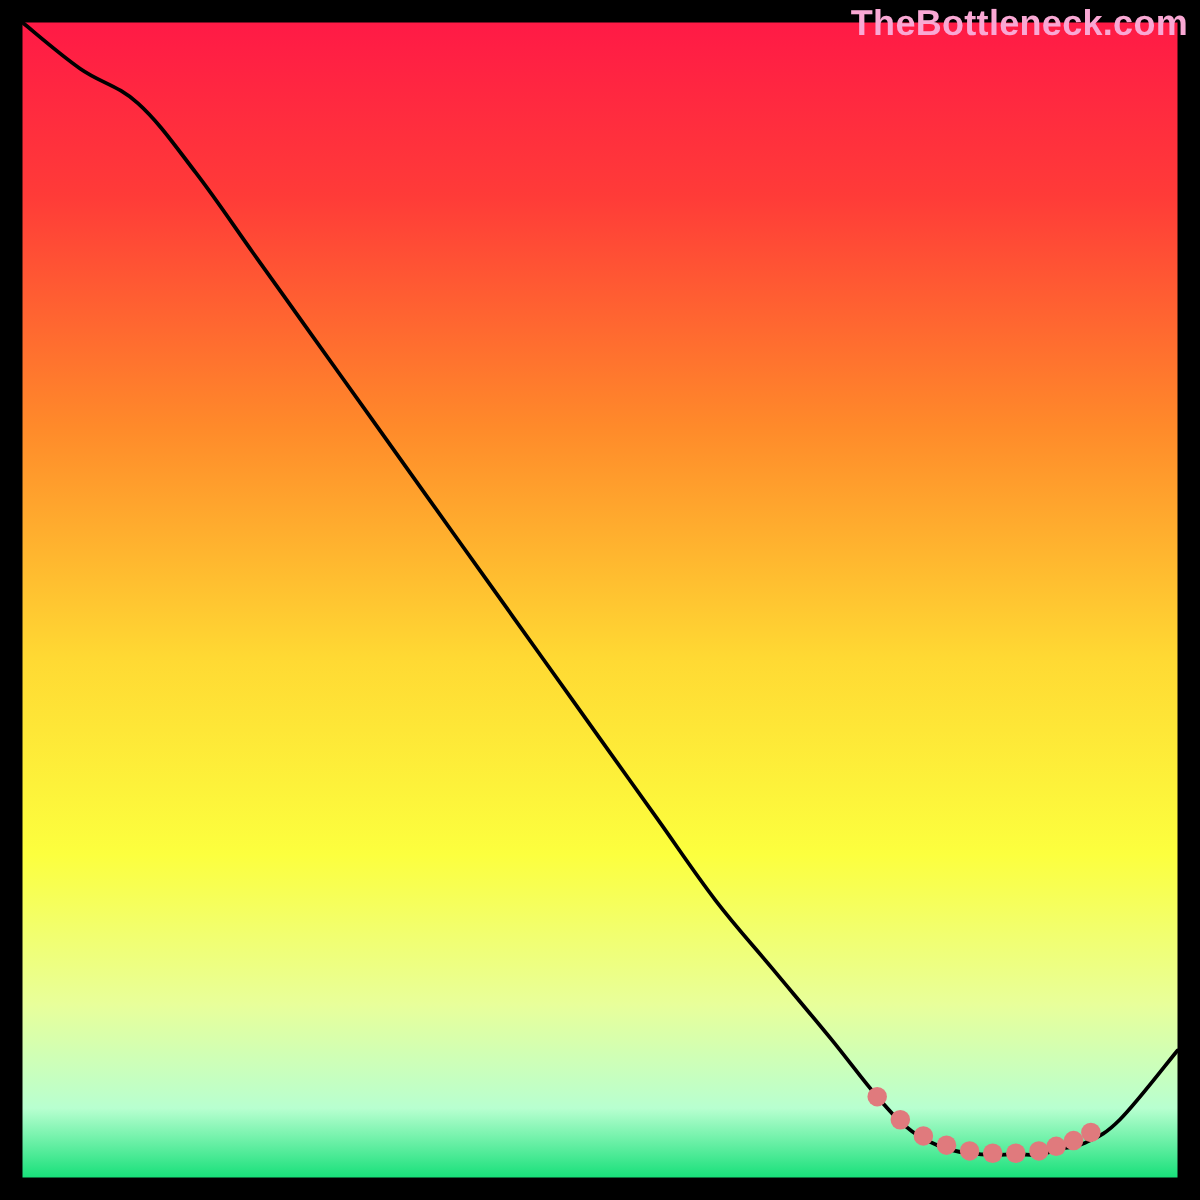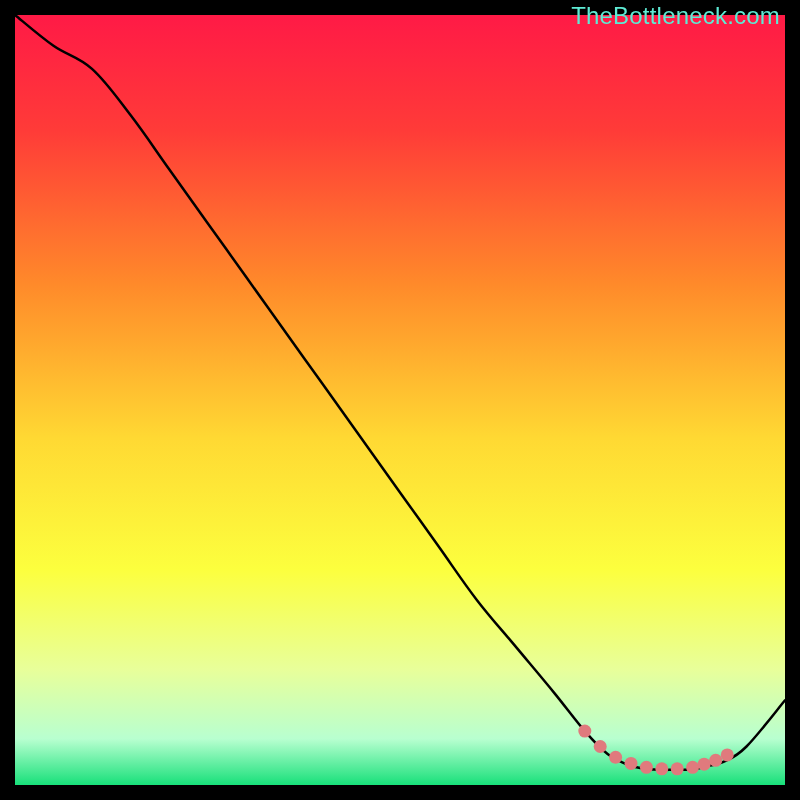--- a/index.html
+++ b/index.html
@@ -14,25 +14,25 @@
     position: relative;
     width: 800px;
     height: 800px;
   }
   svg {
     display: block;
   }
   .watermark {
     position: absolute;
     top: 2px;
-    right: 20px;
+    right: 8px;
     font-family: Arial, Helvetica, sans-serif;
     font-size: 24px;
-    font-weight: 400;
-    color: #5eead4;
+    font-weight: 700;
+    color: #f9a8d4;
     letter-spacing: 0.2px;
   }
 </style>
 </head>
 <body>
 
 <div class="stage">
   <svg id="plot" width="800" height="800" viewBox="0 0 800 800">
     <defs>
       <linearGradient id="bgGrad" x1="0" y1="0" x2="0" y2="1">

